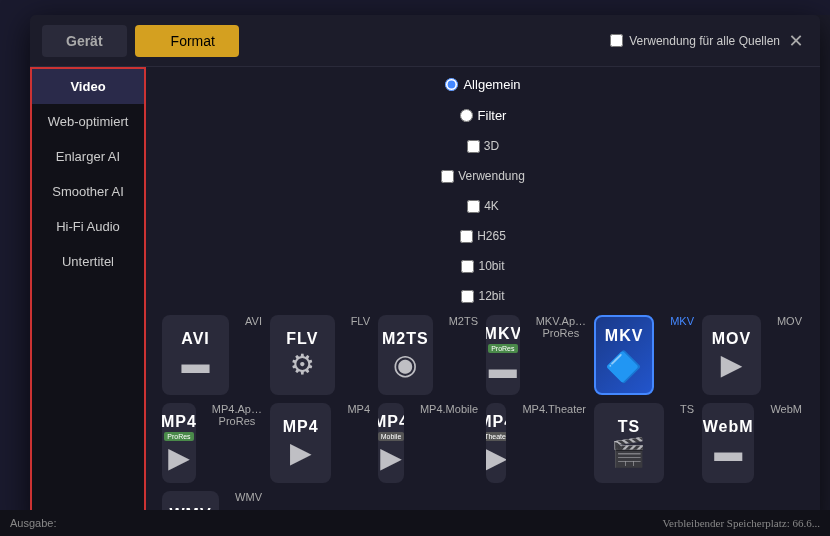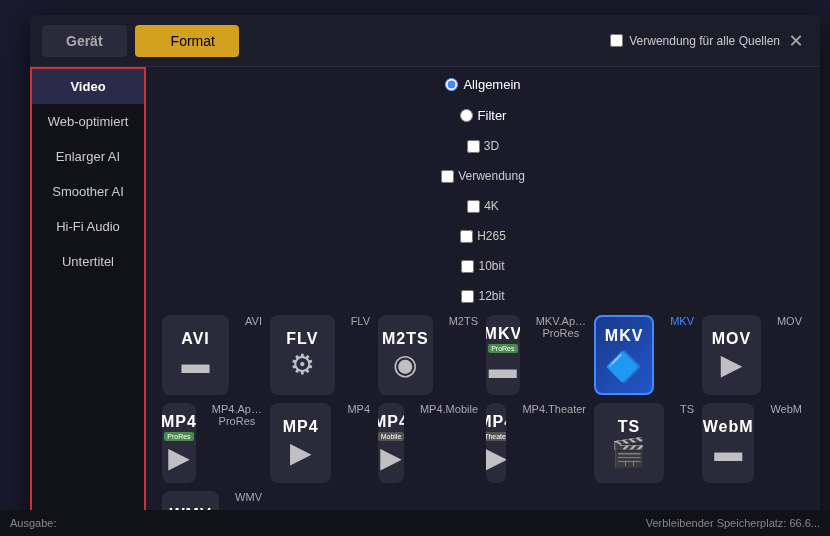--- a/index.html
+++ b/index.html
@@ -468,14 +468,14 @@
           <span class="format-name">WMV</span>
         </div>
 
       </div>
     </div>
   </div>
 </div>
 
 <div class="bottom-bar" style="bottom:0;">
   <span>Ausgabe:</span>
-  <span style="margin-left:auto;">Verbleibender Speicherplatz: 66.6...</span>
+  <span style="margin-left:auto;font-family:Liberation Serif, serif;">Verbleibender Speicherplatz: 66.6...</span>
 </div>
 
 </body></html>

